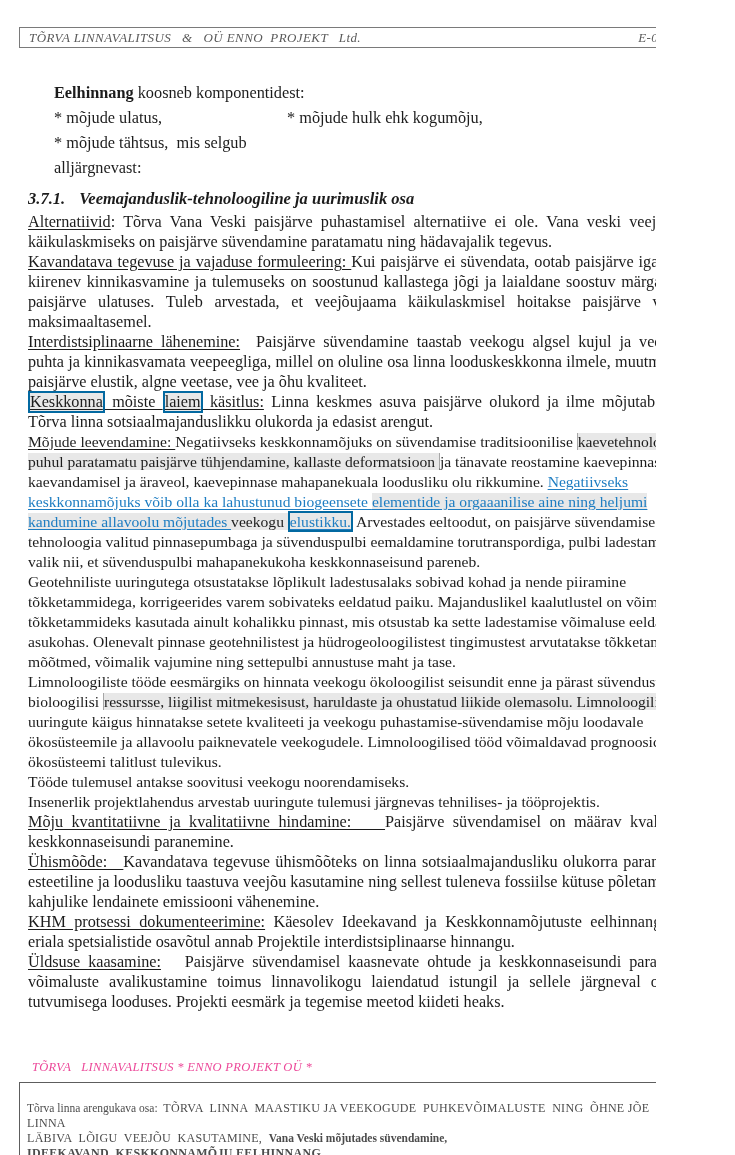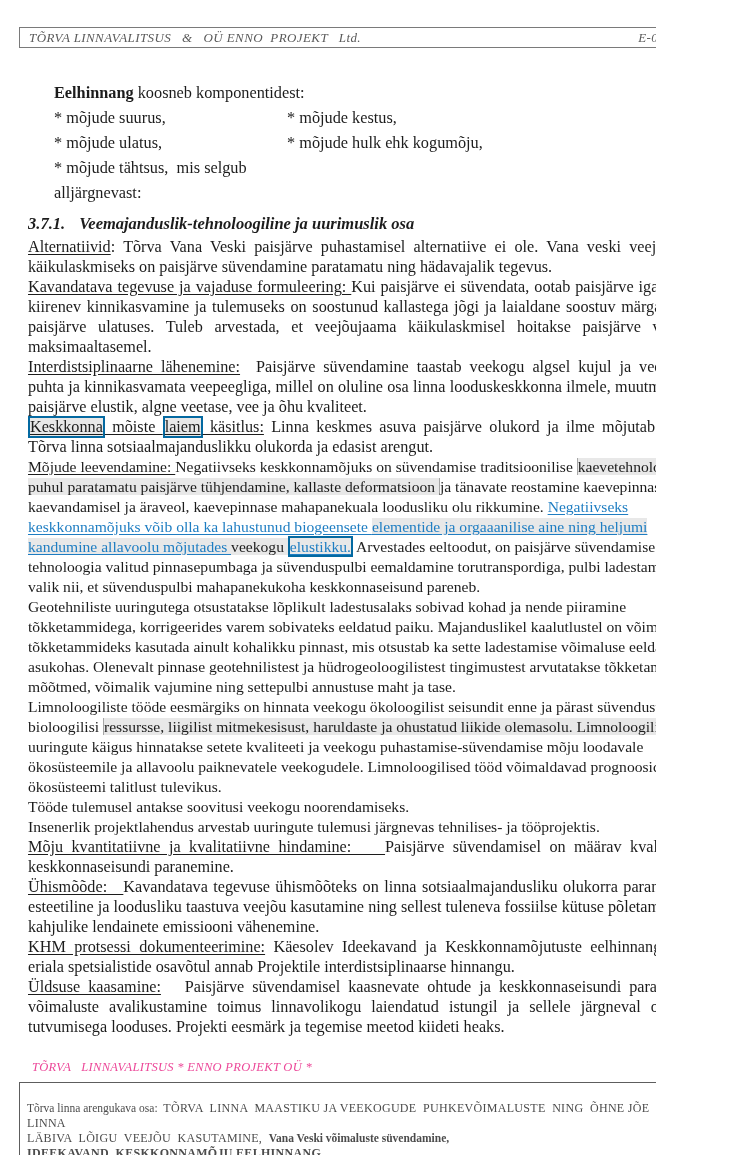--- a/index.html
+++ b/index.html
@@ -53,21 +53,20 @@
 
   <div class="header-box">
     <span>TÕRVA LINNAVALITSUS   &amp;   OÜ ENNO  PROJEKT   Ltd.</span>
     <span>E-00-108.1</span>
   </div>
 
   <div class="content">
 
     <div class="intro">
       <div class="intro-line"><span class="intro-lead-bold">Eelhinnang</span><span> koosneb komponentidest:</span></div>
-      <div class="intro-line"><span class="c1">* mõjude suurus,</span><span>* mõjude kestus,</span></div>
       <div class="intro-line"><span class="c1">* mõjude ulatus,</span><span>* mõjude hulk ehk kogumõju,</span></div>
       <div class="intro-line"><span class="c1">* mõjude tähtsus,  mis selgub alljärgnevast:</span></div>
     </div>
 
     <div class="heading">
       <span>3.7.1.</span><span class="h-title">Veemajanduslik-tehnoloogiline ja uurimuslik osa</span>
     </div>
 
     <p class="para j"><span class="lead">Alternatiivid</span><span>: Tõrva Vana Veski paisjärve puhastamisel alternatiive ei ole. Vana veski veejõujaama käikulaskmiseks on paisjärve süvendamine paratamatu ning hädavajalik tegevus.</span></p>
 
@@ -96,17 +95,17 @@
     <p class="para j"><span class="lead">Üldsuse kaasamine:</span><span>&nbsp;&nbsp; Paisjärve süvendamisel kaasnevate ohtude ja keskkonnaseisundi parandamise võimaluste avalikustamine toimus linnavolikogu laiendatud istungil ja sellele järgneval objektiga tutvumisega looduses. Projekti eesmärk ja tegemise meetod kiideti heaks.</span></p>
 
   </div>
 
   <div class="footer-imprint">TÕRVA   LINNAVALITSUS * ENNO PROJEKT OÜ *</div>
 
   <div class="page-number">9</div>
 
   <div class="footer-box">
     <div class="fb-line"><span>Tõrva linna arengukava osa:  </span><span class="fb-caps">TÕRVA  LINNA  MAASTIKU JA VEEKOGUDE  PUHKEVÕIMALUSTE  NING  ÕHNE JÕE LINNA</span></div>
-    <div class="fb-line"><span class="fb-caps">LÄBIVA  LÕIGU  VEEJÕU  KASUTAMINE,  </span><span class="fb-bold">Vana Veski võimaluste süvendamine,</span></div>
+    <div class="fb-line"><span class="fb-caps">LÄBIVA  LÕIGU  VEEJÕU  KASUTAMINE,  </span><span class="fb-bold">Vana Veski mõjutades süvendamine,</span></div>
     <div class="fb-line3"><span class="fb-bold fb-caps">IDEEKAVAND, KESKKONNAMÕJU EELHINNANG</span><span class="fb-right">***  2000</span></div>
   </div>
 
 </div>
 
 </body></html>

